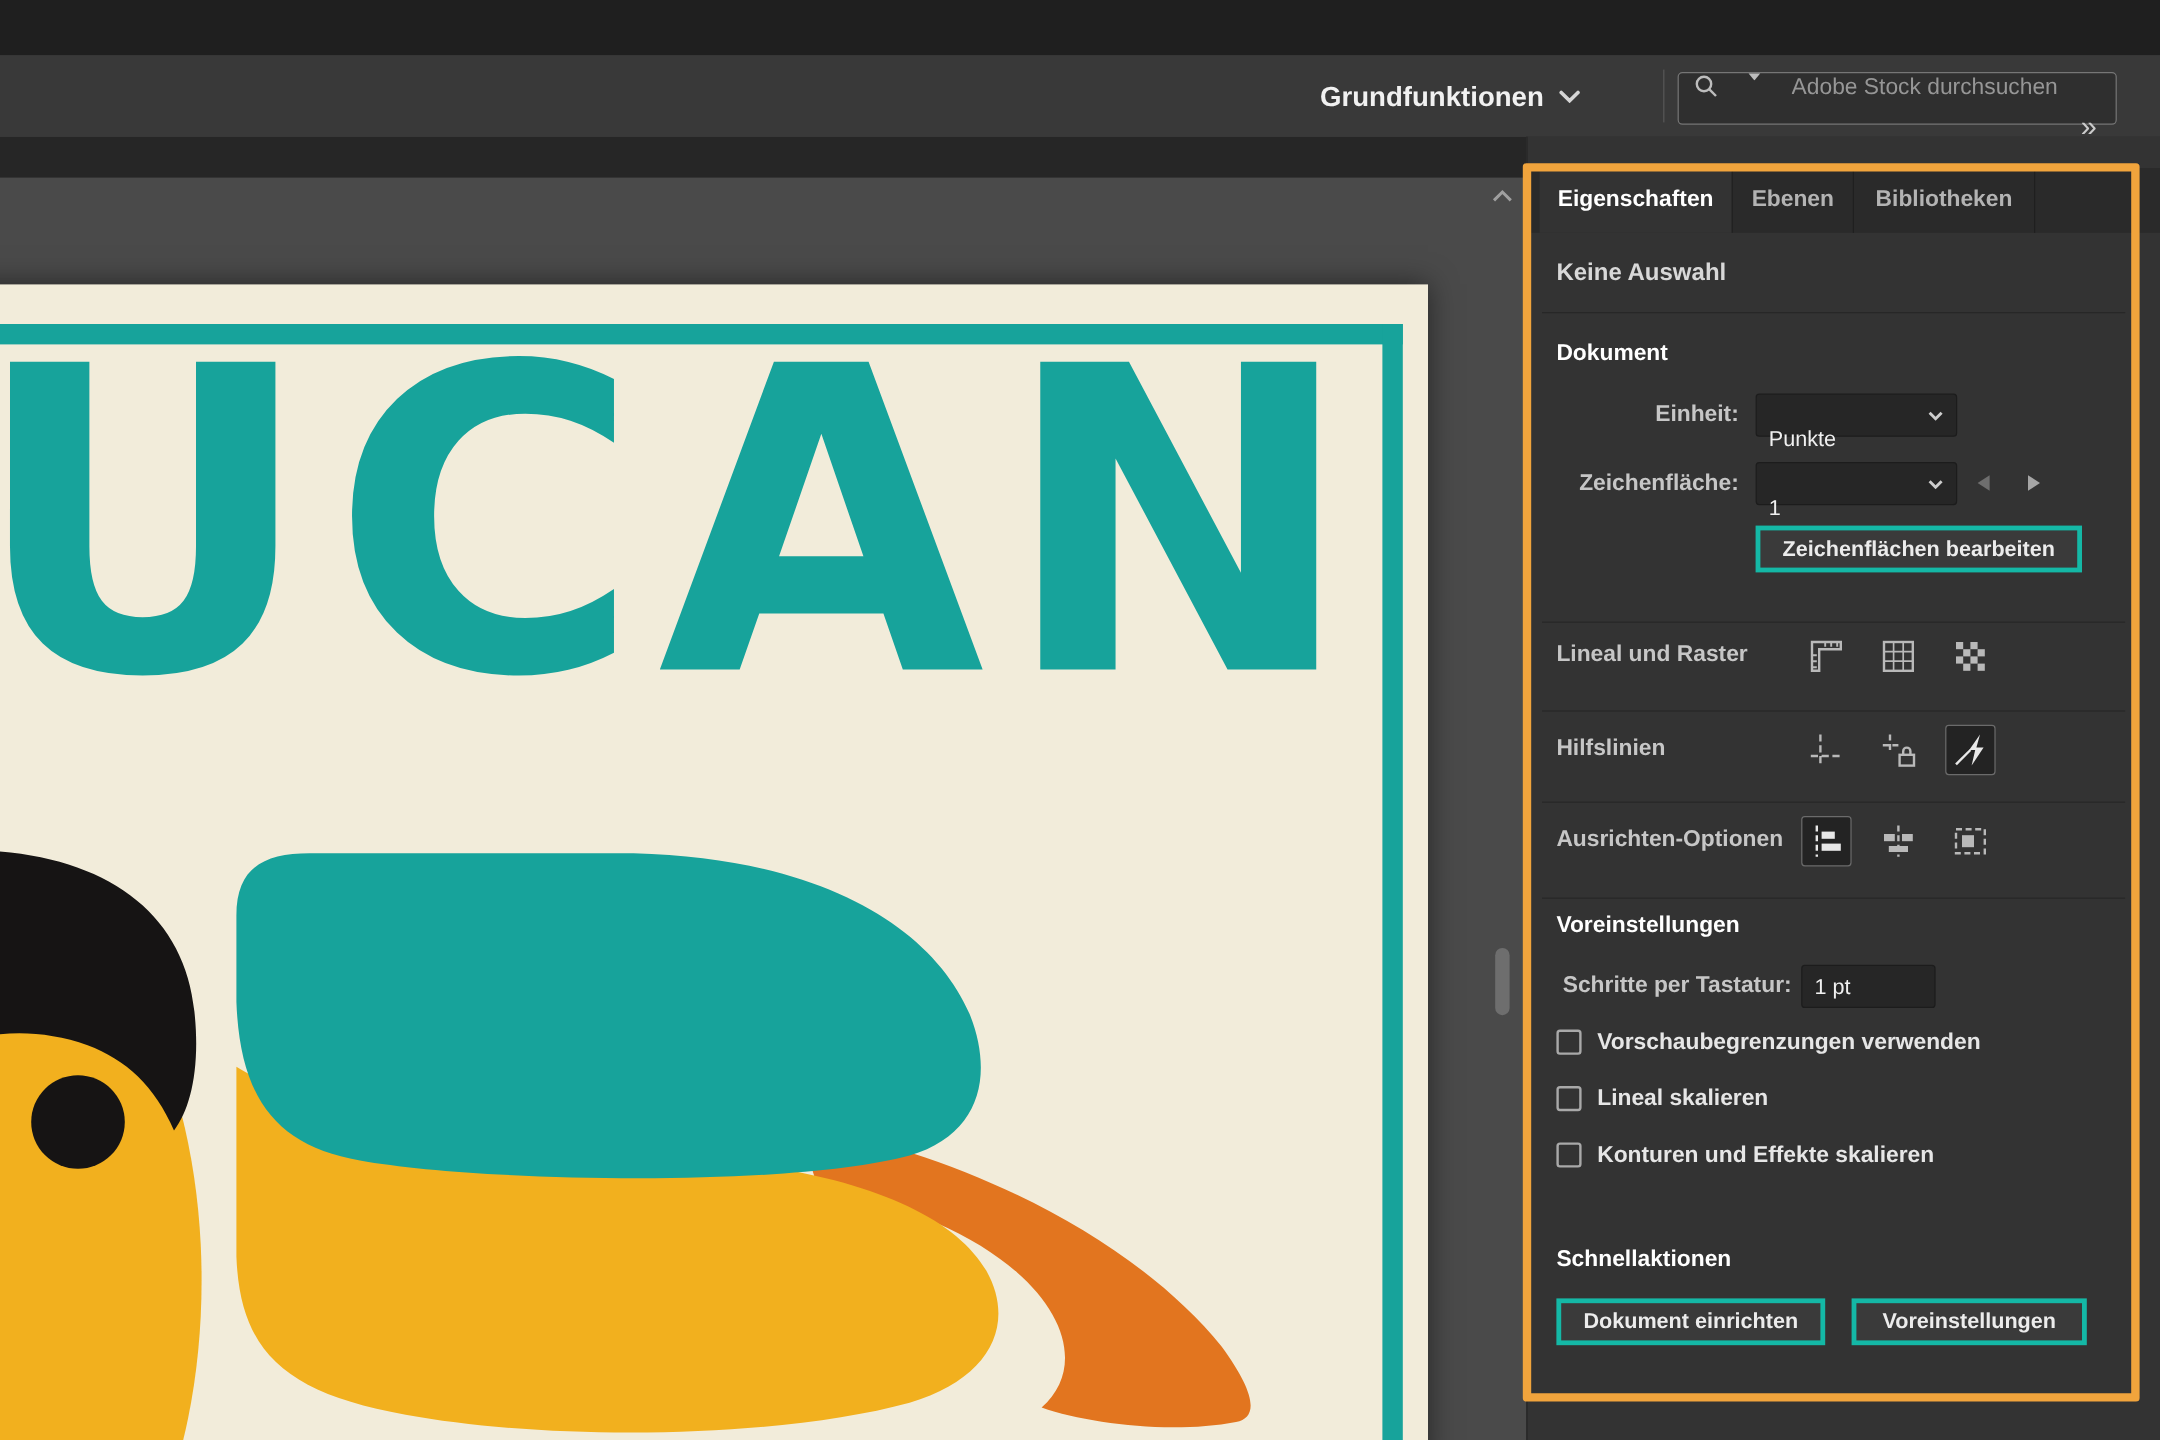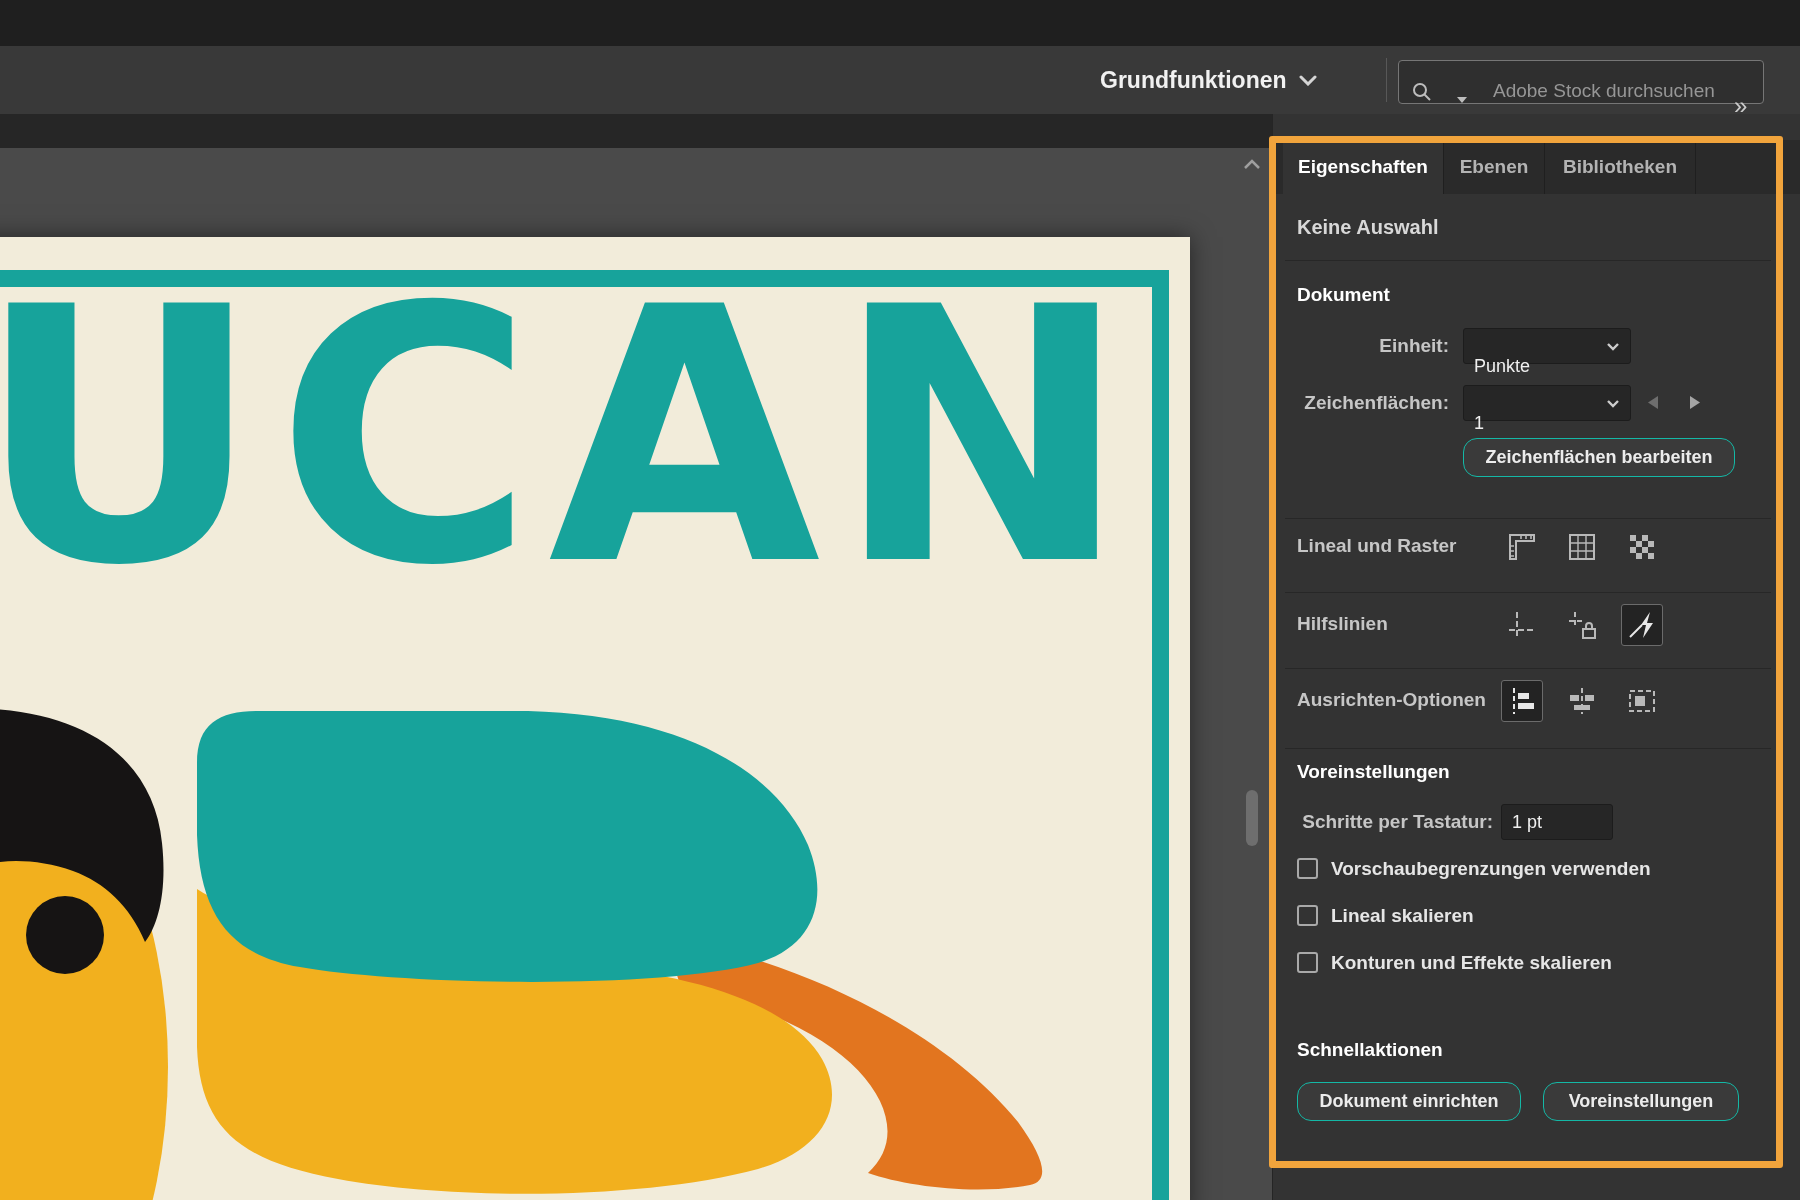--- a/index.html
+++ b/index.html
@@ -7,21 +7,21 @@
          font-family:"Liberation Sans",sans-serif;-webkit-font-smoothing:antialiased;}
   .abs{position:absolute;}
 
   
   .top-strip{left:0;top:0;width:1800px;height:46px;background:#1f1f1f;}
   .app-bar{left:0;top:46px;width:1800px;height:68px;background:#393939;border-bottom:1px solid #292929;}
   .workspace{left:1100px;top:46px;height:68px;display:flex;align-items:center;gap:12px;cursor:pointer;}
   .workspace-label{font-size:23px;font-weight:bold;color:#f1f1f1;}
   .bar-sep{left:1386px;top:58px;width:1px;height:44px;background:#585858;}
   .search-box{left:1398px;top:60px;width:366px;height:44px;background:#2f2f2f;border:1px solid #767676;
-              border-radius:4px;display:flex;align-items:flex-end;gap:24px;padding:0 12px;box-sizing:border-box;}
+              border-radius:4px;display:flex;align-items:flex-start;gap:24px;padding:0 12px;box-sizing:border-box;}
   .search-input{flex:1;background:transparent;border:none;outline:none;color:#d8d8d8;font-size:19px;
                 font-family:inherit;}
   .search-input::placeholder{color:#969696;}
 
   
   .canvas-area{left:0;top:114px;width:1272px;height:1086px;background:#4a4a4a;overflow:hidden;}
   .doc-tabbar{left:0;top:0;width:1272px;height:34px;background:#262626;}
   .artboard{left:-300px;top:123px;width:1490px;height:980px;background:#f2ecda;
             box-shadow:0 0 22px rgba(0,0,0,.5);overflow:hidden;}
   .frame-top{left:0;top:33px;width:1469px;height:17px;background:#17a39b;}
@@ -42,21 +42,21 @@
   .tab.t1{width:160px;}.tab.t2{width:100px;}.tab.t3{width:150px;}
 
   .divider{left:12px;width:486px;height:1px;background:#272727;}
   .sec-title{font-size:19px;font-weight:bold;color:#ffffff;}
   .field-label{font-size:19px;font-weight:bold;color:#c6c6c6;text-align:right;}
   .fieldbox{background:#262626;border:1px solid #1c1c1c;border-radius:3px;display:flex;align-items:center;
             padding:0 10px;box-sizing:border-box;color:#f0f0f0;font-size:18px;cursor:pointer;}
   .fieldbox .val{flex:1;margin-top:41px;}
   .steps-input{background:#262626;border:1px solid #1c1c1c;border-radius:3px;color:#f0f0f0;font-size:18px;
                padding:0 10px;box-sizing:border-box;outline:none;font-family:inherit;}
-  .btn{background:#3a3a3a;border:1px solid #14b8a6;border-radius:14px;color:#ececec;font-size:18px;
+  .btn{background:#3a3a3a;border:4px solid #14b8a6;border-radius:0;color:#ececec;font-size:18px;
        font-weight:bold;display:flex;align-items:center;justify-content:center;cursor:pointer;box-sizing:border-box;}
   .icon-btn{width:42px;height:42px;display:flex;align-items:center;justify-content:center;border-radius:3px;cursor:pointer;box-sizing:border-box;}
   .icon-btn.pressed{background:#232323;border:1px solid #6b6b6b;}
   .cb-box{width:21px;height:21px;border:2px solid #a9a9a9;border-radius:3px;box-sizing:border-box;cursor:pointer;background:transparent;}
   .cb-label{font-size:19px;font-weight:bold;color:#e6e6e6;}
   .nav-arrow{cursor:pointer;}
 
   
   .orange-frame{left:1269px;top:136px;width:514px;height:1032px;border:7px solid #F1A43C;border-radius:3px;
                 box-sizing:border-box;pointer-events:none;z-index:50;}
@@ -137,21 +137,21 @@
     <div class="abs field-label" style="left:0;top:221px;width:176px;">Einheit:</div>
     <div class="abs fieldbox" style="left:190px;top:214px;width:168px;height:36px;">
       <span class="val">Punkte</span>
       <span style="display:flex;">
         <svg width="14" height="9" viewBox="0 0 14 9">
             <path d="M2,2 L7,7 L12,2" fill="none" stroke="#cdcdcd" stroke-width="2.4"></path>
           </svg>
       </span>
     </div>
 
-    <div class="abs field-label" style="left:0;top:278px;width:176px;">Zeichenflächen:</div>
+    <div class="abs field-label" style="left:0;top:278px;width:176px;">Zeichenfläche:</div>
     <div class="abs fieldbox" style="left:190px;top:271px;width:168px;height:36px;">
       <span class="val">1</span>
       <span style="display:flex;">
         <svg width="14" height="9" viewBox="0 0 14 9">
             <path d="M2,2 L7,7 L12,2" fill="none" stroke="#cdcdcd" stroke-width="2.4"></path>
           </svg>
       </span>
     </div>
     <div class="abs nav-arrow" style="left:374px;top:281px;">
       <svg width="12" height="15" viewBox="0 0 12 15">

